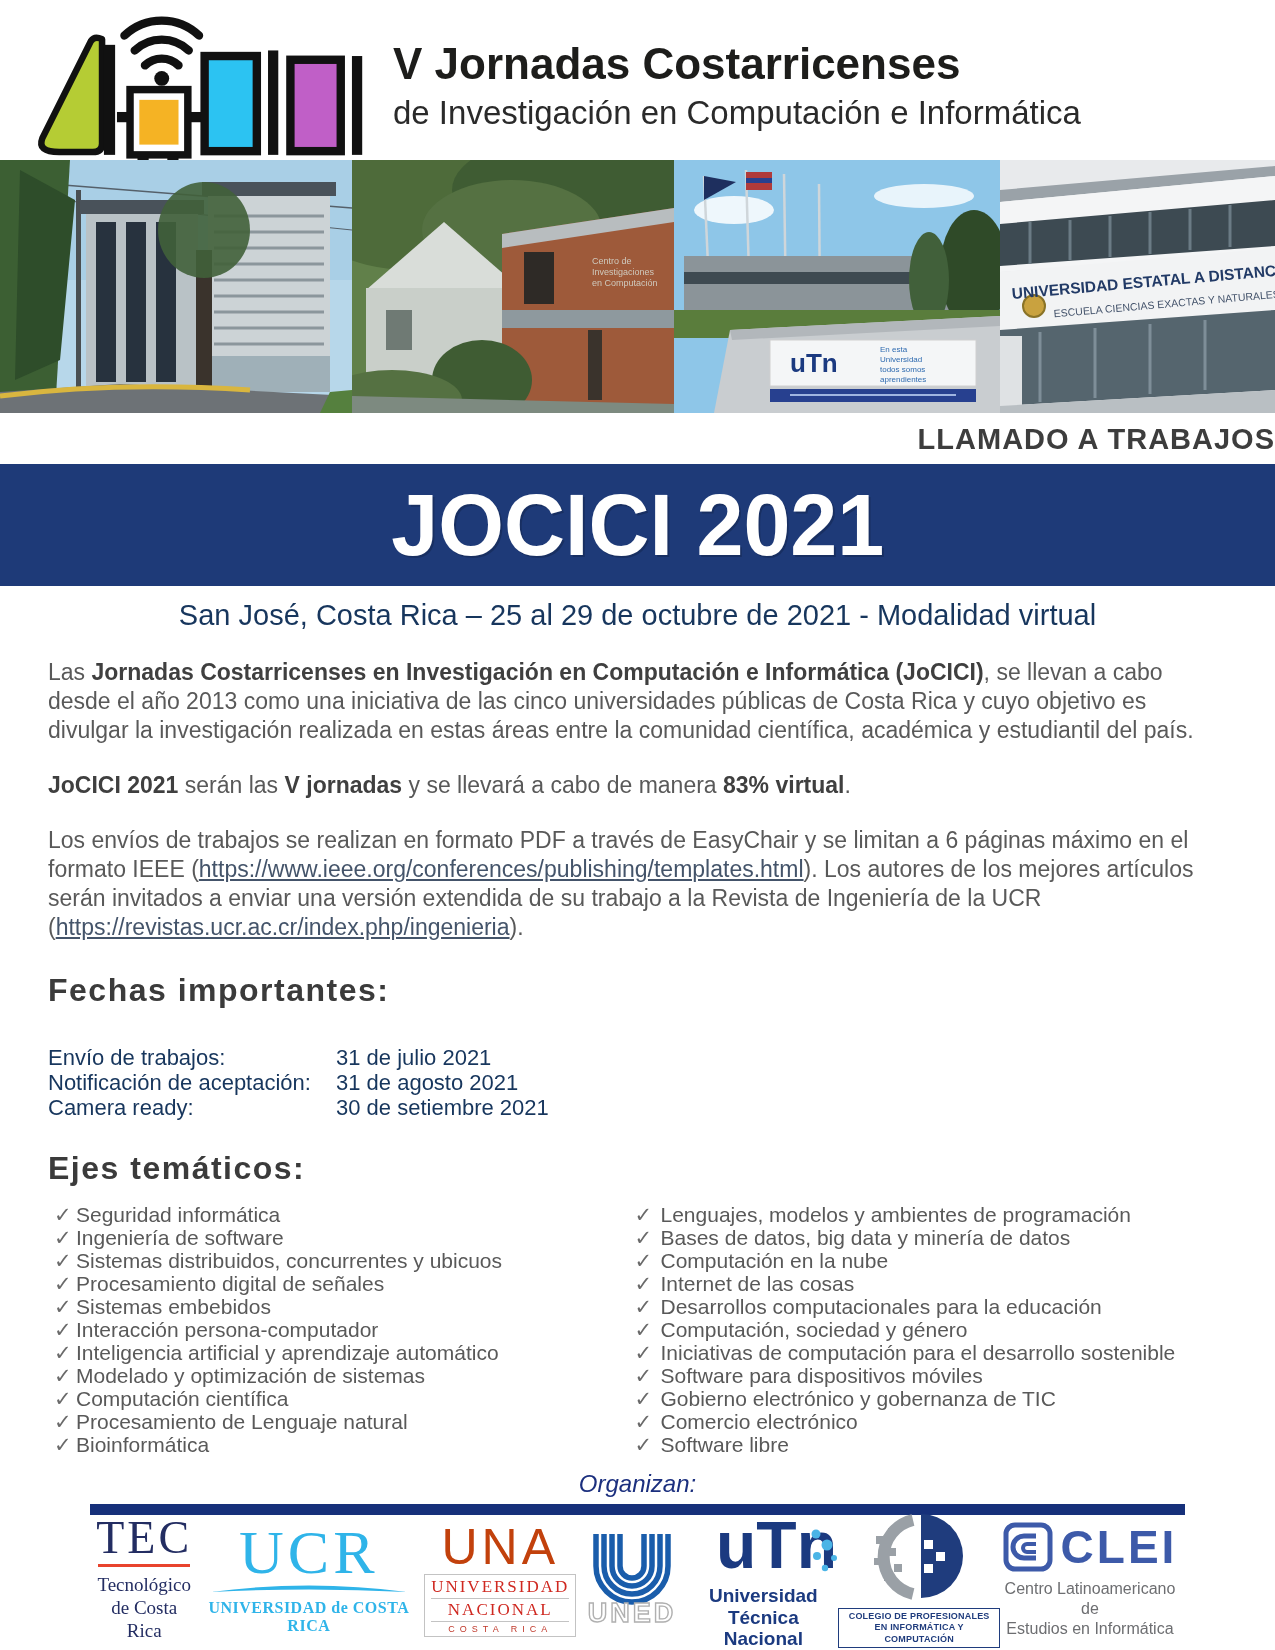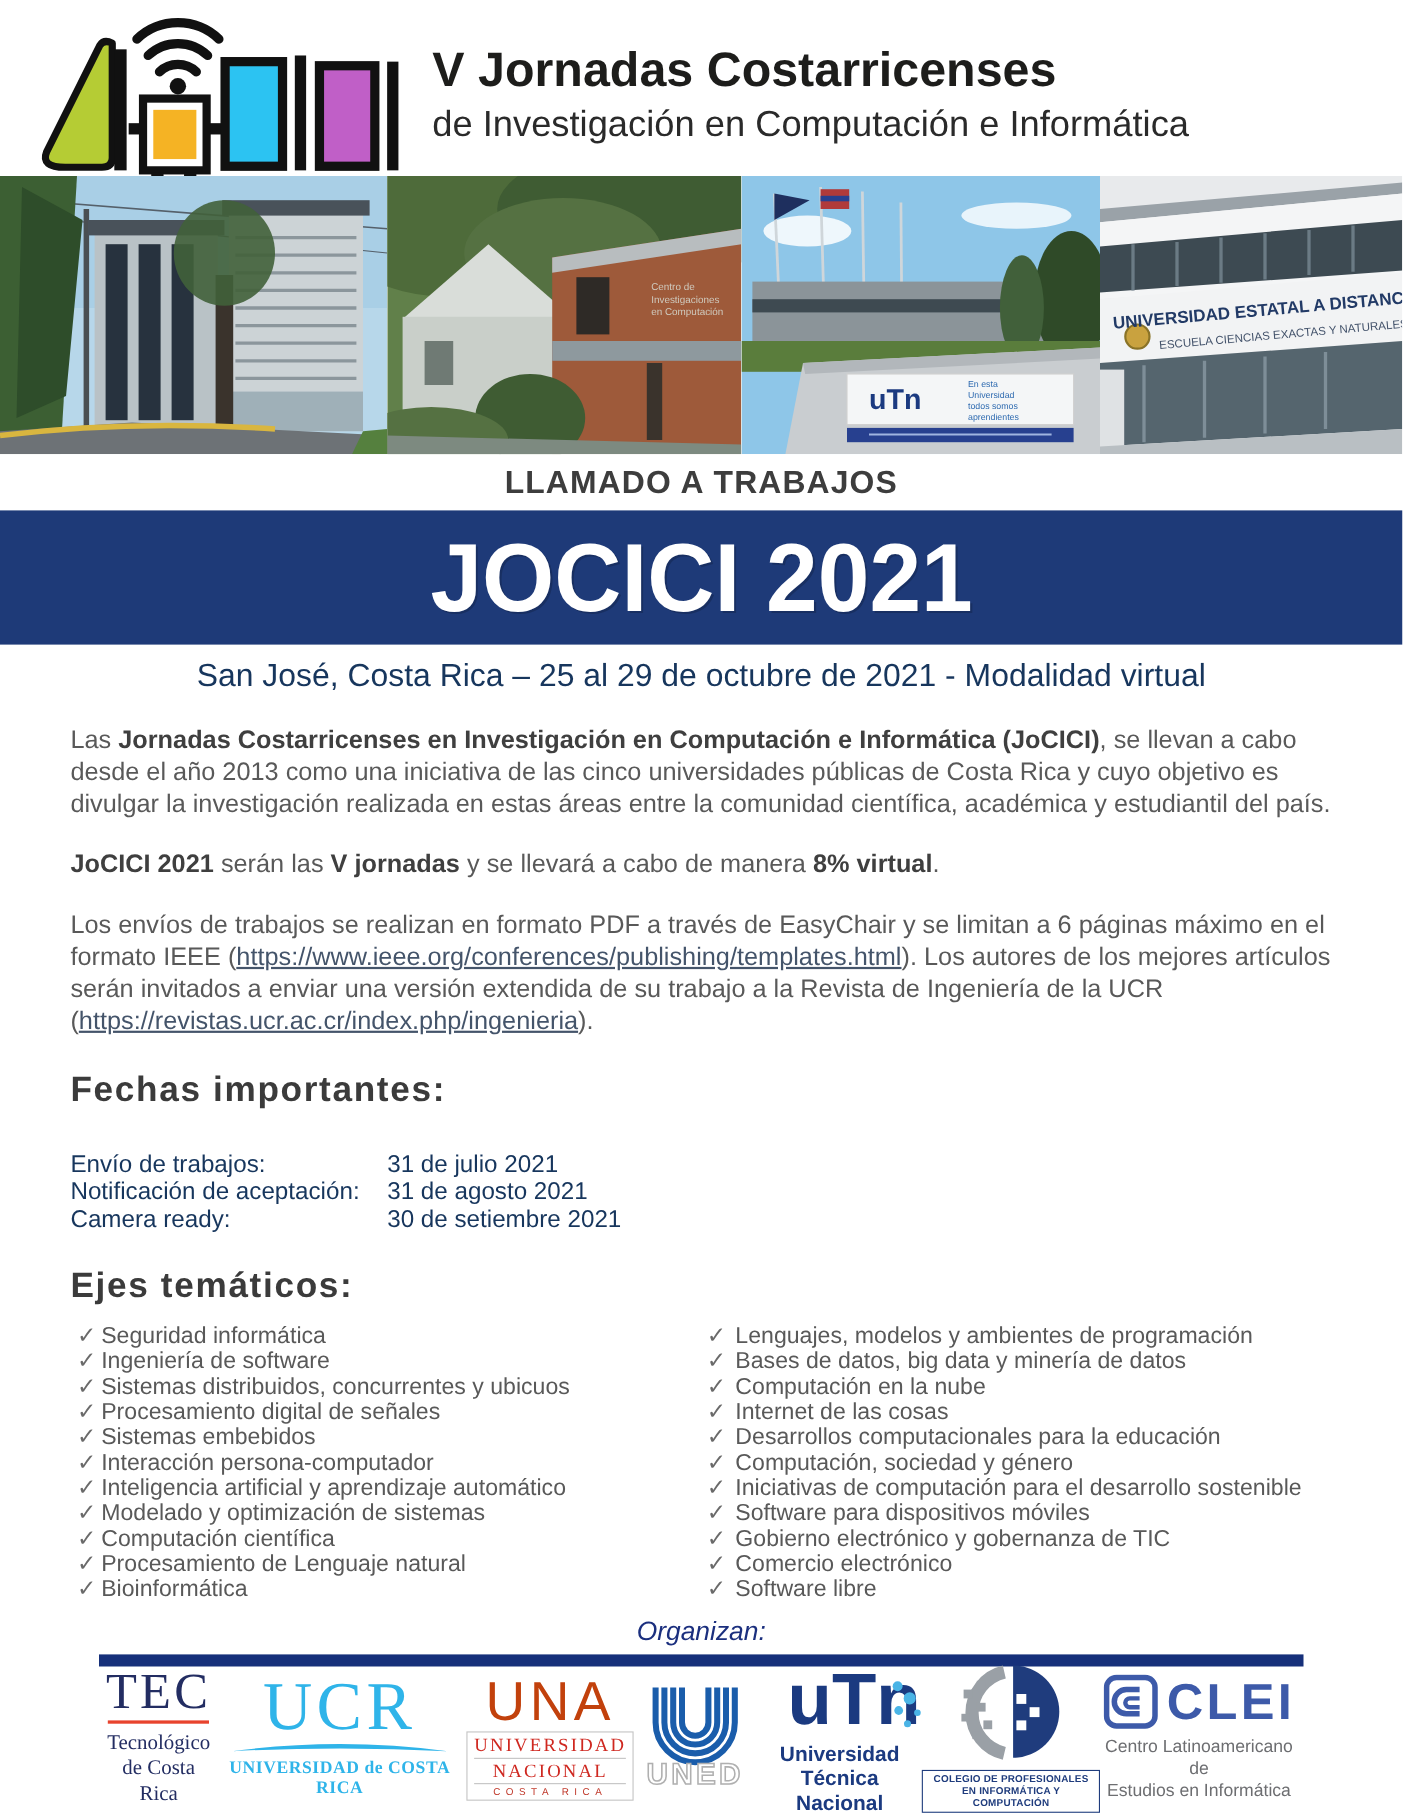--- a/index.html
+++ b/index.html
@@ -12,26 +12,26 @@
   .header { display:flex; align-items:flex-start; padding:16px 0 0 20px; height:160px; }
   .logo-mark { width:345px; height:150px; flex:0 0 auto; }
   .header-titles { padding:24px 0 0 28px; }
   .header-title { font-size:44px; font-weight:bold; color:#1d1d1b; letter-spacing:0; line-height:1.1; }
   .header-subtitle { font-size:33px; font-weight:normal; color:#2a2a2a; margin-top:6px; }
   
   .photos { display:flex; height:253px; width:1275px; }
   .photo { height:253px; overflow:hidden; }
   .photo svg { display:block; }
   
-  .kicker { text-align:center; font-size:29px; font-weight:bold; color:#3d3d3d; letter-spacing:1px; margin-top:10px; }
+  .kicker { text-align:right; font-size:29px; font-weight:bold; color:#3d3d3d; letter-spacing:1px; margin-top:10px; }
   .banner { margin-top:8px; height:122px; background:#1e3a78; display:flex; align-items:center; justify-content:center; }
   .banner-text { color:#ffffff; font-size:88px; font-weight:bold; letter-spacing:0px; transform:scaleX(0.96); text-shadow:2px 2px 0 rgba(0,0,0,0.18); }
   .subtitle { text-align:center; color:#17365d; font-size:29px; margin-top:13px; }
   
-  .content { padding:0 58px 0 64px; }
+  .content { padding:0 58px 0 48px; }
   .paragraphs p { font-size:23px; line-height:29px; color:#595959; margin-top:26px; }
   .paragraphs b { color:#3f3f3f; }
   .link { color:#44546a; text-decoration:underline; cursor:pointer; }
   .section-heading { font-size:32px; font-weight:bold; color:#3b3b3b; letter-spacing:1.5px; margin-top:30px; }
   
   .dates { margin-top:36px; }
   .date-row { display:flex; font-size:22px; line-height:25px; color:#17365d; }
   .date-label { width:288px; flex:0 0 auto; }
   
   .topics-cols { display:flex; margin-top:16px; }
@@ -254,21 +254,21 @@
 
 <div class="kicker">LLAMADO A TRABAJOS</div>
 <div class="banner">
   <div class="banner-text">JOCICI 2021</div>
 </div>
 <div class="subtitle">San José, Costa Rica – 25 al 29 de octubre de 2021 - Modalidad virtual</div>
 
 <div class="content">
   <div class="paragraphs" id="paragraphs">
       <p><span>Las </span><b>Jornadas Costarricenses en Investigación en Computación e Informática (JoCICI)</b><span>, se llevan a cabo desde el año 2013 como una iniciativa de las cinco universidades públicas de Costa Rica y cuyo objetivo es divulgar la investigación realizada en estas áreas entre la comunidad científica, académica y estudiantil del país.</span></p>
-      <p><b>JoCICI 2021</b><span> serán las </span><b>V jornadas</b><span> y se llevará a cabo de manera </span><b>8% virtual</b><span>.</span></p>
+      <p><b>JoCICI 2021</b><span> serán las </span><b>V jornadas</b><span> y se llevará a cabo de manera </span><b>83% virtual</b><span>.</span></p>
       <p><span>Los envíos de trabajos se realizan en formato PDF a través de EasyChair y se limitan a 6 páginas máximo en el formato IEEE (</span><span class="link">https://www.ieee.org/conferences/publishing/templates.html</span><span>). Los autores de los mejores artículos serán invitados a enviar una versión extendida de su trabajo a la Revista de Ingeniería de la UCR (</span><span class="link">https://revistas.ucr.ac.cr/index.php/ingenieria</span><span>).</span></p>
     </div>
 
   <div class="section-heading">Fechas importantes:</div>
   <div class="dates" id="dates-rows">
       <div class="date-row">
         <span class="date-label">Envío de trabajos:</span>
         <span class="date-value">31 de julio 2021</span>
       </div>
       <div class="date-row">

